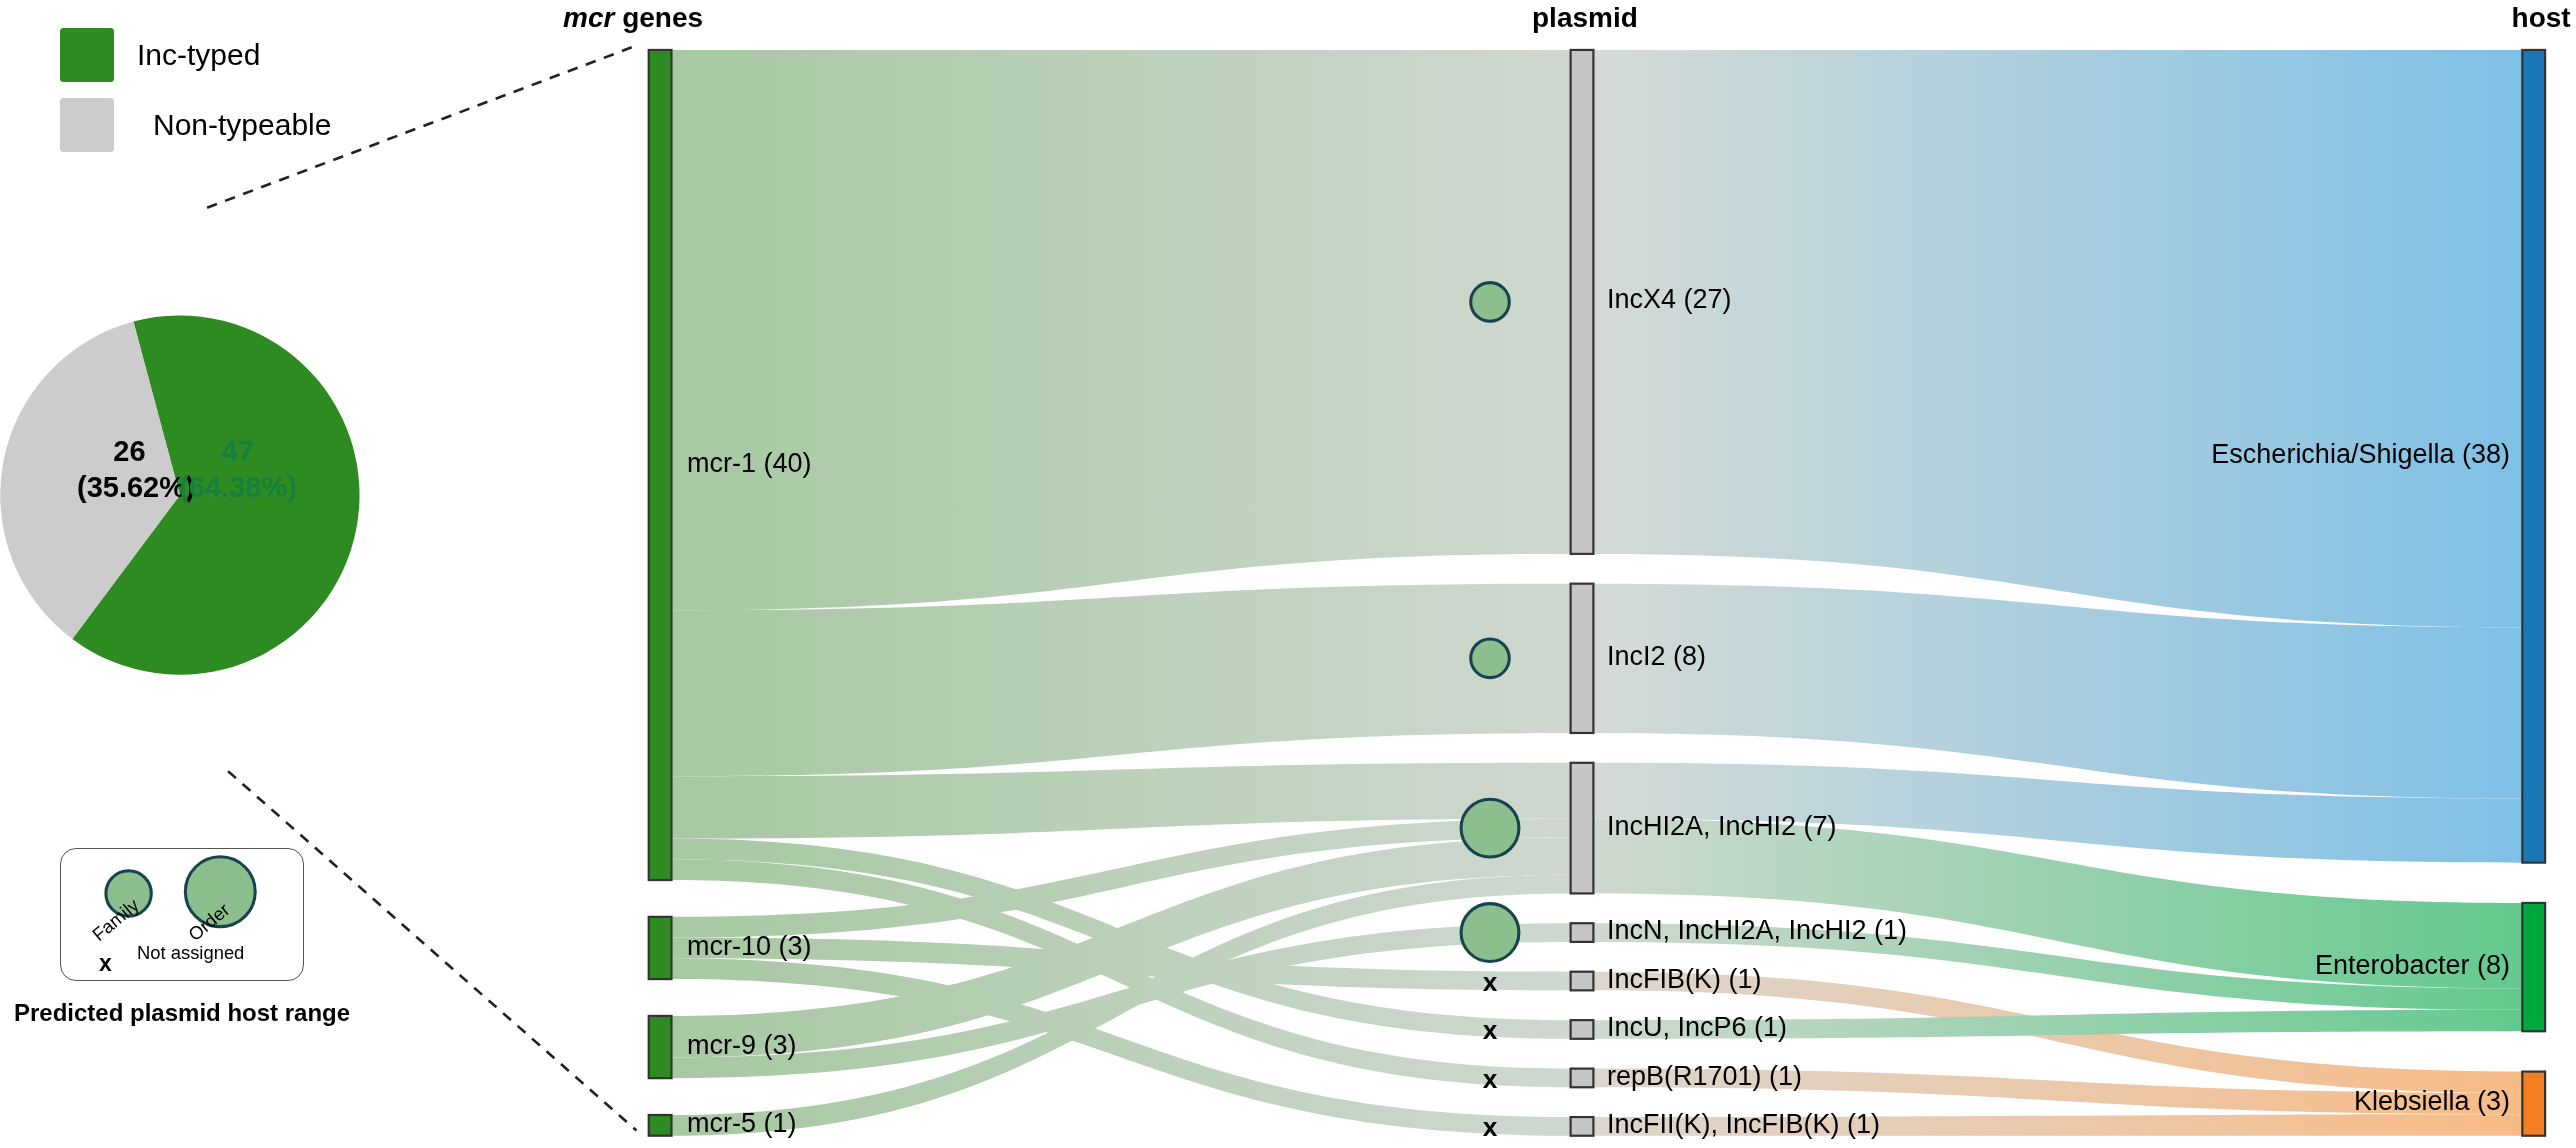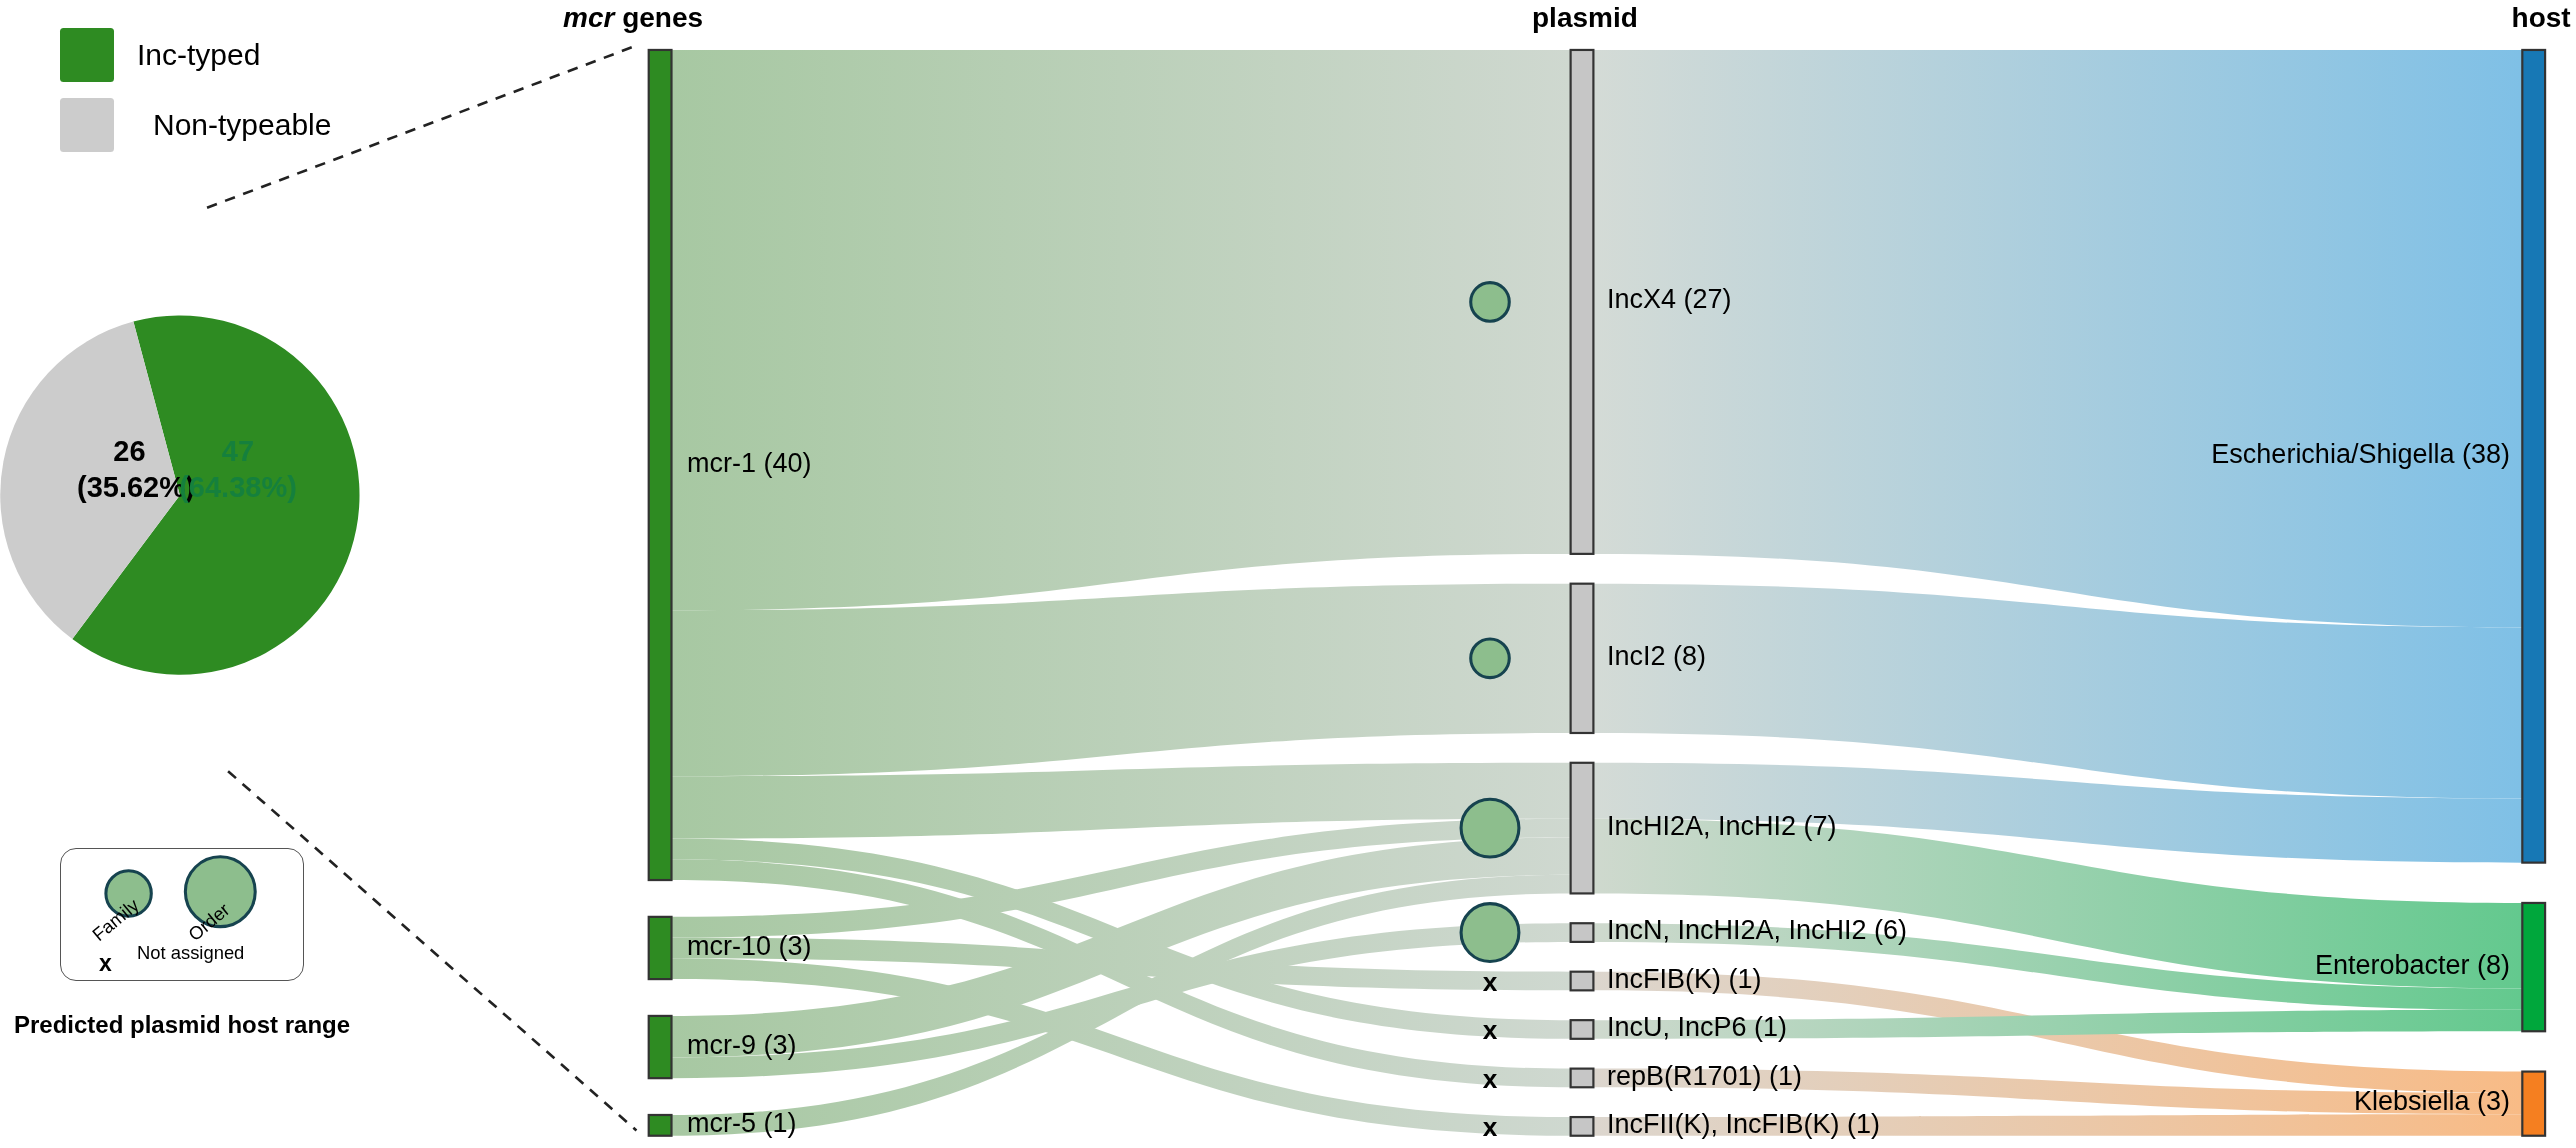--- a/index.html
+++ b/index.html
@@ -9,21 +9,21 @@
   svg{position:absolute;top:0;left:0;}
   .lbl{font-family:"Liberation Sans","DejaVu Sans",sans-serif;}
   .colhead{font-size:28px;font-weight:bold;}
   .colhead .it{font-style:italic;}
   .nodelabel{font-size:27px;}
   .pienum{font-size:29px;font-weight:bold;}
   .legtext{font-size:30px;}
   .sizelab{font-size:18.4px;}
   .notassigned{font-size:18.4px;}
   .xmark{font-size:23px;font-weight:bold;}
-  .pietitle{font-size:24px;font-weight:bold;margin-top:12px;}
+  .pietitle{font-size:24px;font-weight:bold;}
 </style>
 </head>
 <body>
 
 <div id="root">
   <svg id="fig" width="2576" height="1148" viewBox="0 0 2939 1310">
     <defs>
       <linearGradient id="gpA" x1="0" y1="0" x2="1" y2="0">
         <stop offset="0%" stop-color="#A7C8A2"></stop>
           <stop offset="100%" stop-color="#CFD8D0"></stop>
@@ -168,21 +168,21 @@
   <div class="pietitle" style="position:absolute;left:14px;top:999px;">Predicted plasmid host range</div>
 
   <div id="sankey-labels">
       <div class="lbl nodelabel" style="position: absolute; top: 448px; left: 687px; white-space: nowrap;">mcr-1 (40)</div>
       <div class="lbl nodelabel" style="position: absolute; top: 931px; left: 687px; white-space: nowrap;">mcr-10 (3)</div>
       <div class="lbl nodelabel" style="position: absolute; top: 1030px; left: 687px; white-space: nowrap;">mcr-9 (3)</div>
       <div class="lbl nodelabel" style="position: absolute; top: 1108px; left: 687px; white-space: nowrap;">mcr-5 (1)</div>
       <div class="lbl nodelabel" style="position: absolute; top: 284px; left: 1607px; white-space: nowrap;">IncX4 (27)</div>
       <div class="lbl nodelabel" style="position: absolute; top: 641px; left: 1607px; white-space: nowrap;">IncI2 (8)</div>
       <div class="lbl nodelabel" style="position: absolute; top: 811px; left: 1607px; white-space: nowrap;">IncHI2A, IncHI2 (7)</div>
-      <div class="lbl nodelabel" style="position: absolute; top: 915px; left: 1607px; white-space: nowrap;">IncN, IncHI2A, IncHI2 (6)</div>
+      <div class="lbl nodelabel" style="position: absolute; top: 915px; left: 1607px; white-space: nowrap;">IncN, IncHI2A, IncHI2 (1)</div>
       <div class="lbl nodelabel" style="position: absolute; top: 964px; left: 1607px; white-space: nowrap;">IncFIB(K) (1)</div>
       <div class="lbl nodelabel" style="position: absolute; top: 1012px; left: 1607px; white-space: nowrap;">IncU, IncP6 (1)</div>
       <div class="lbl nodelabel" style="position: absolute; top: 1061px; left: 1607px; white-space: nowrap;">repB(R1701) (1)</div>
       <div class="lbl nodelabel" style="position: absolute; top: 1109px; left: 1607px; white-space: nowrap;">IncFII(K), IncFIB(K) (1)</div>
       <div class="lbl nodelabel" style="position: absolute; top: 439px; right: 66px; white-space: nowrap; text-align: right;">Escherichia/Shigella (38)</div>
       <div class="lbl nodelabel" style="position: absolute; top: 950px; right: 66px; white-space: nowrap; text-align: right;">Enterobacter (8)</div>
       <div class="lbl nodelabel" style="position: absolute; top: 1086px; right: 66px; white-space: nowrap; text-align: right;">Klebsiella (3)</div>
     </div>
 </div>
 

